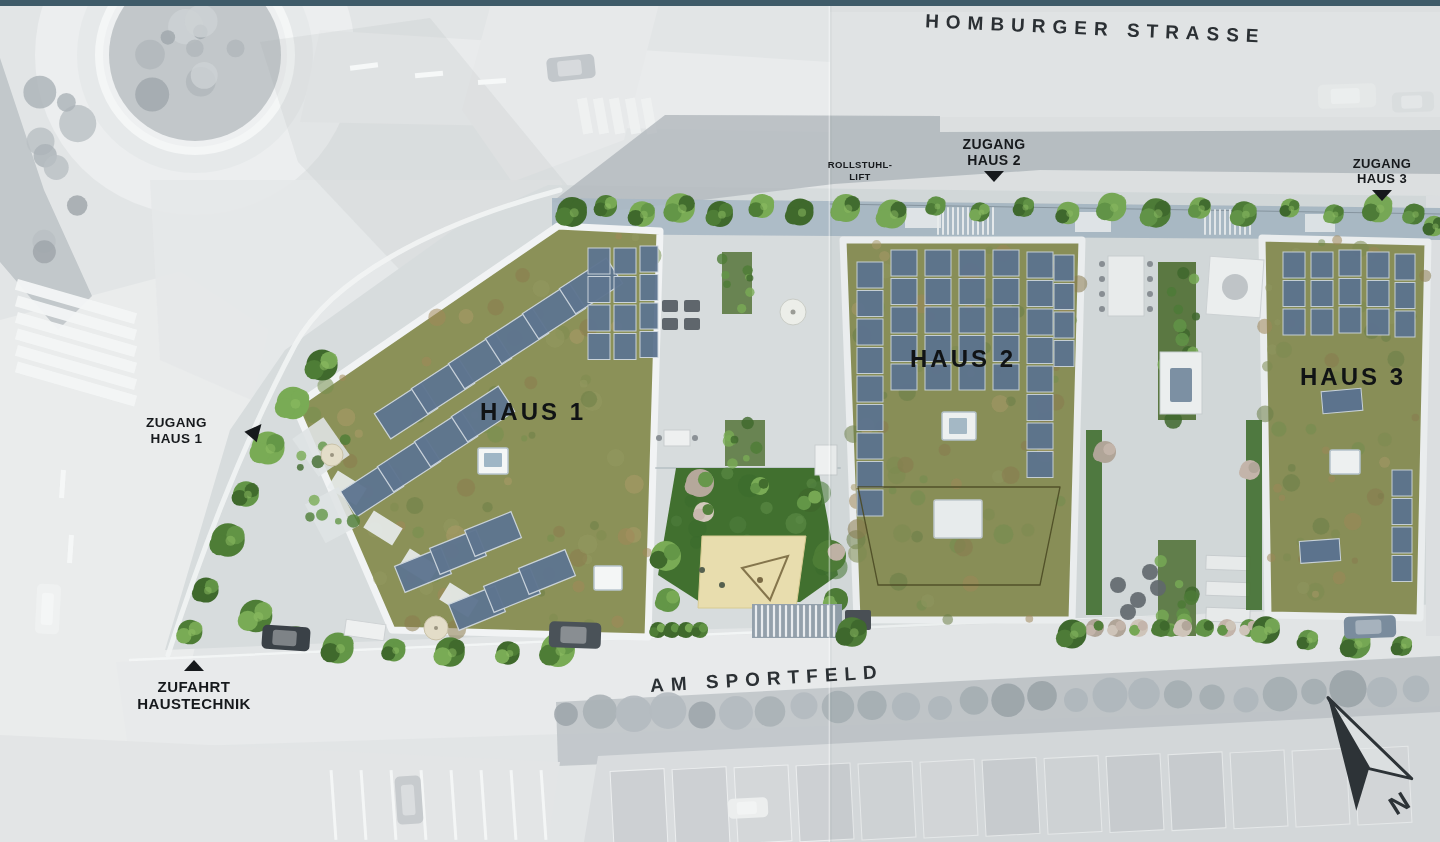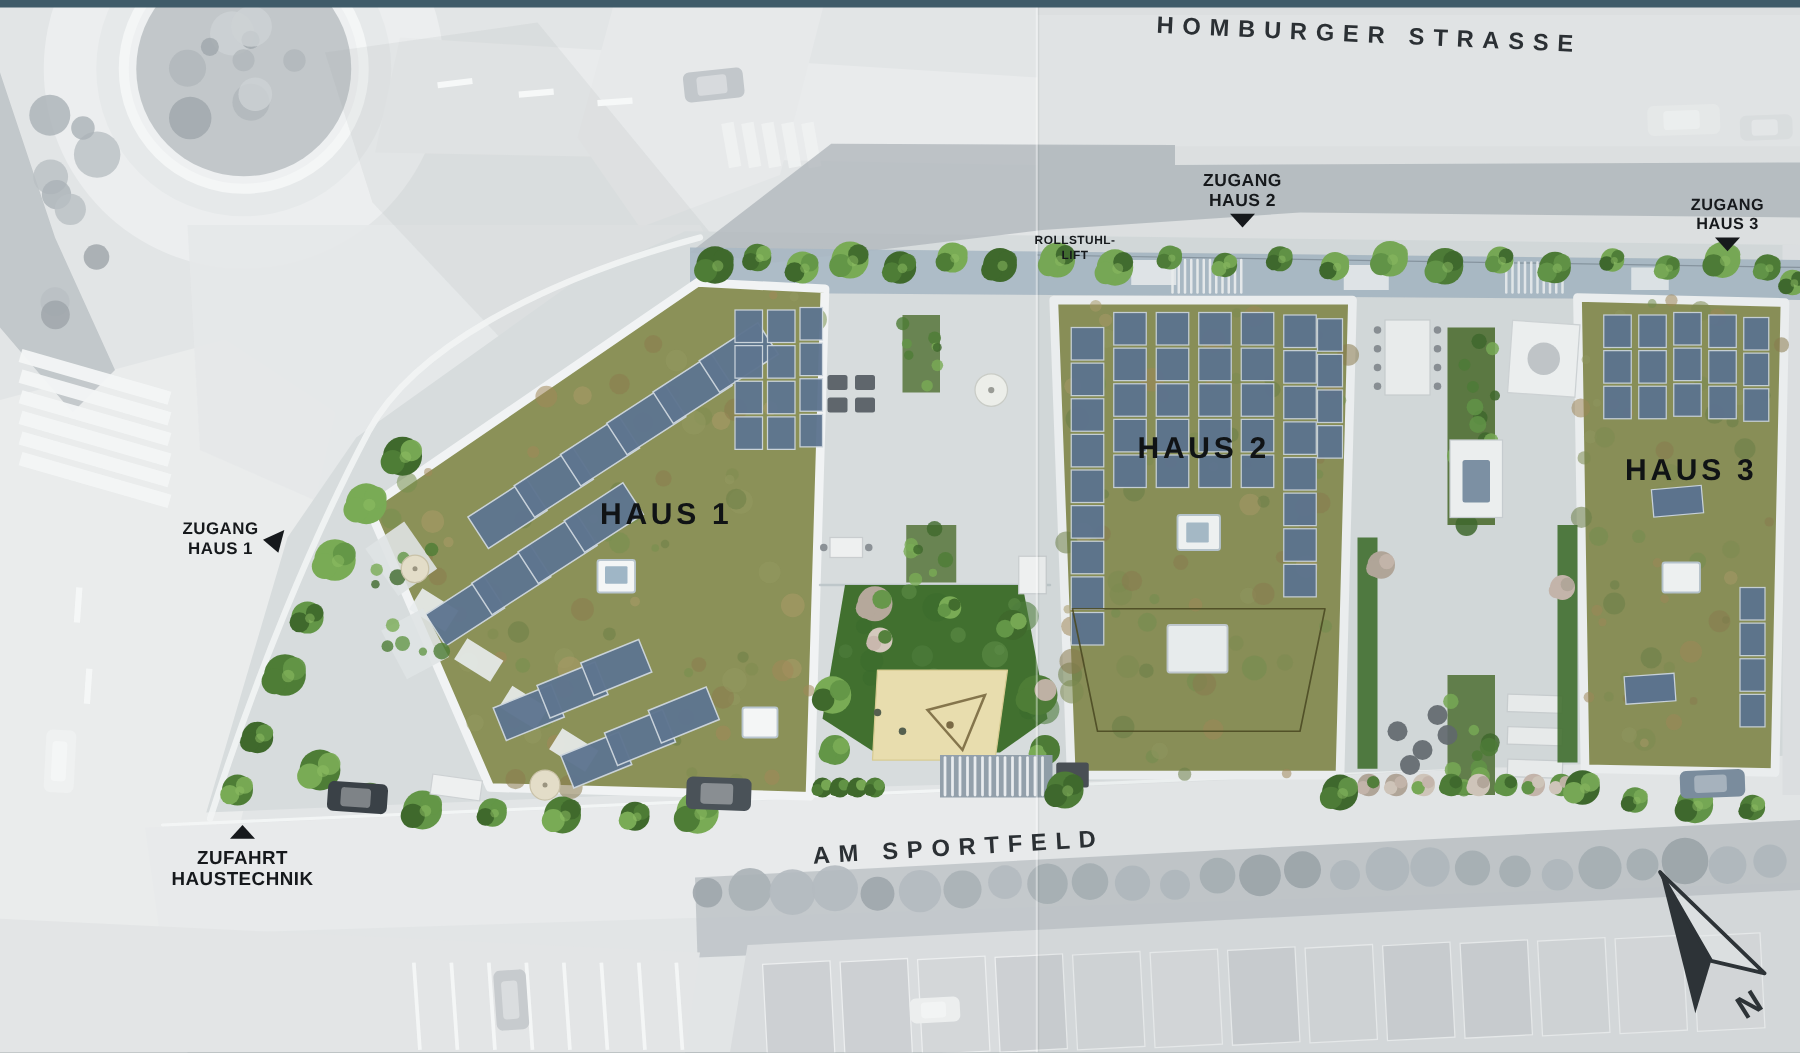--- a/index.html
+++ b/index.html
@@ -5,25 +5,25 @@
   html,body{margin:0;padding:0;background:#8e979c;}
   .stage{position:relative;width:1440px;height:842px;overflow:hidden;
          background:var(--c-gray_bg,#e2e5e6);font-family:"Liberation Sans",sans-serif;}
   #scene{position:absolute;left:0;top:0;}
   .lbl{position:absolute;color:var(--c-label_dark,#16191c);}
   .street{font-size:19px;letter-spacing:7px;font-weight:800;
           color:var(--c-street_text,#2b3034);white-space:nowrap;}
   #hb{left:925px;top:18px;transform:rotate(2.6deg);}
   #sf{left:650px;top:668px;transform:rotate(-3.4deg);}
   .marker{display:flex;flex-direction:column;align-items:center;text-align:center;
-          font-weight:800;line-height:1.15;letter-spacing:.4px;}
+          font-weight:800;line-height:1.15;letter-spacing:.4px;justify-content:space-between;}
   .marker span{display:block;}
   #zg2{left:938px;top:136px;width:112px;font-size:14px;}
   #zg3{left:1334px;top:157px;width:96px;font-size:13px;}
-  #rl{left:820px;top:159px;width:80px;font-size:9.5px;font-weight:700;line-height:1.25;margin-top:28px;}
+  #rl{left:820px;top:159px;width:80px;font-size:9.5px;font-weight:700;line-height:1.25;}
   #zg1{left:146px;top:415px;width:118px;flex-direction:row;align-items:center;gap:7px;}
   #zg1 .txt{font-size:13.5px;font-weight:800;line-height:1.15;text-align:center;}
   #tg{left:110px;top:660px;width:168px;font-size:15px;}
   .tri-down{width:0;height:0;border-left:10px solid transparent;border-right:10px solid transparent;
             border-top:11px solid var(--c-label_dark,#16191c);margin-top:3px;}
   .tri-up{width:0;height:0;border-left:10px solid transparent;border-right:10px solid transparent;
           border-bottom:11px solid var(--c-label_dark,#16191c);margin-bottom:7px;}
   .tri-ne{width:0;height:0;border-left:8px solid transparent;border-right:8px solid transparent;
           border-bottom:17px solid var(--c-label_dark,#16191c);transform:rotate(40deg);}
   .haus{font-size:24px;letter-spacing:3px;font-weight:800;color:#101315;

